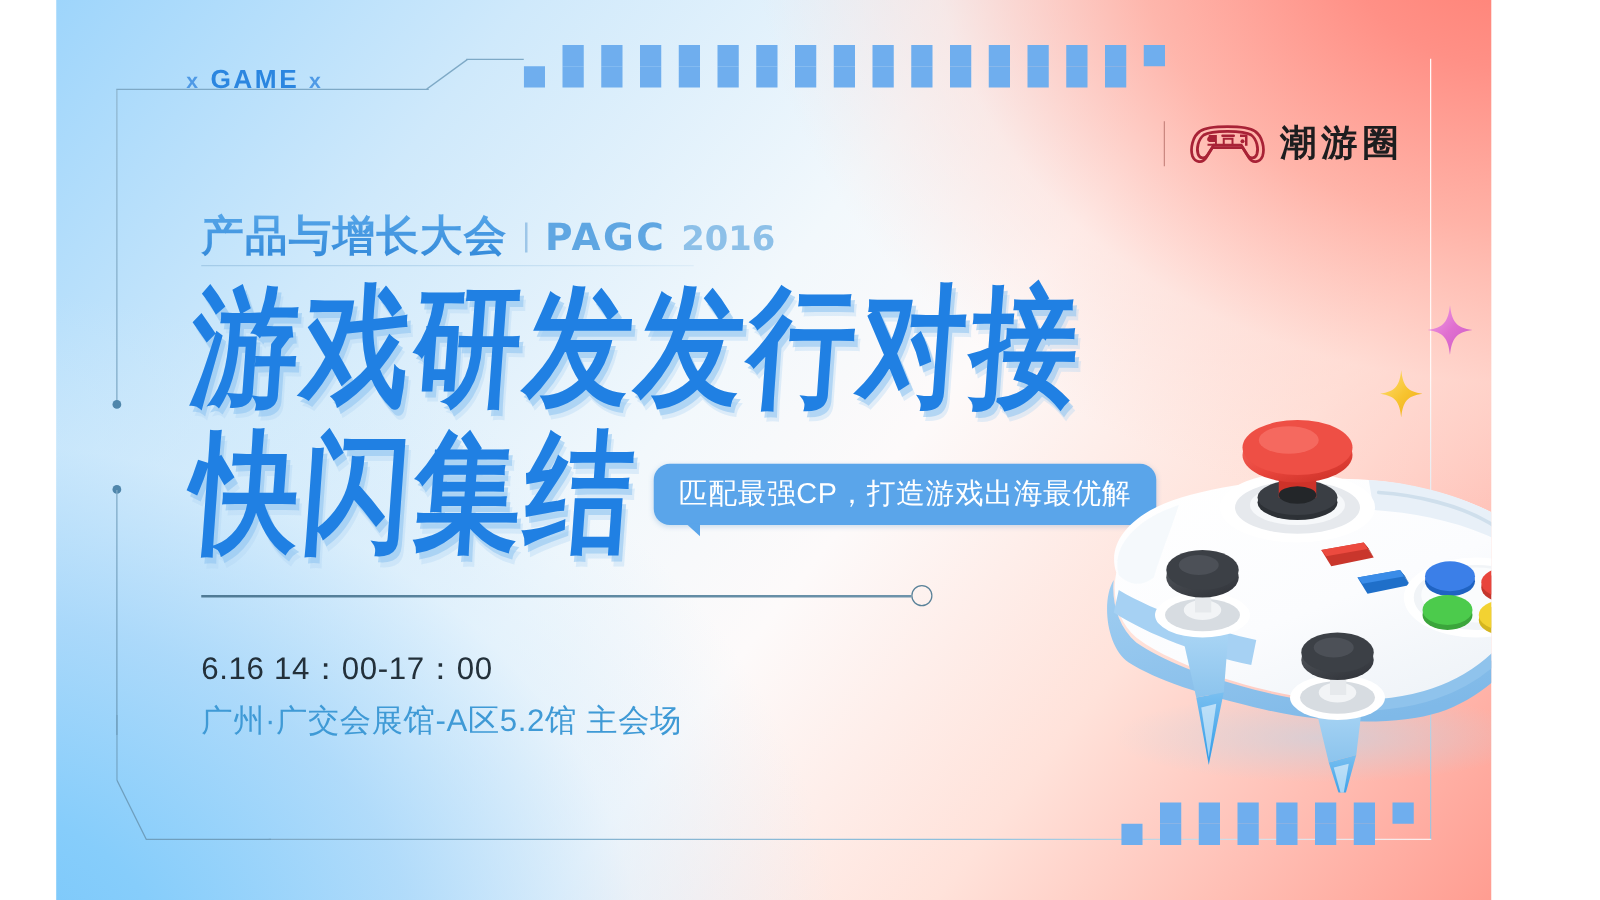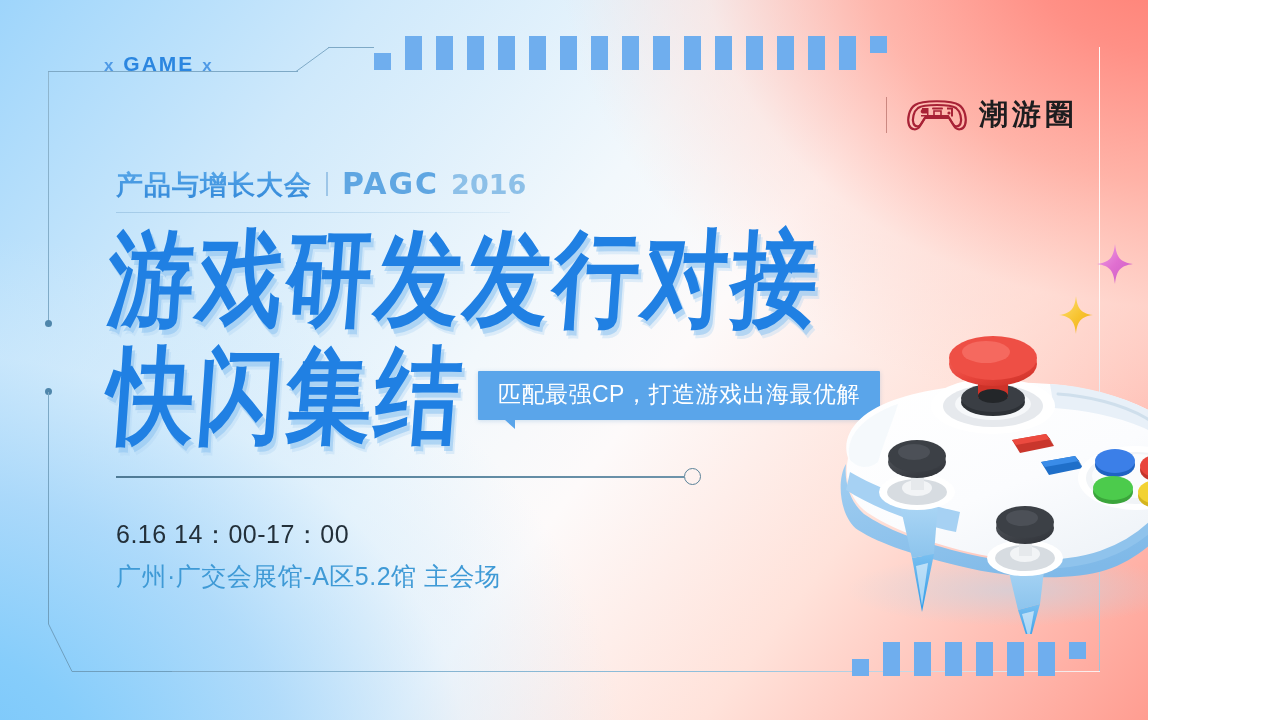--- a/index.html
+++ b/index.html
@@ -10,20 +10,21 @@
     background:#fff;
   }
   .stage {
     position:relative;
     width:1148px; height:720px;
     overflow:hidden;
     background:
       radial-gradient(ellipse 900px 700px at 102% -8%, #ff7c70 0%, #ff9086 16%, rgba(255,170,158,0.85) 34%, rgba(255,214,206,0.45) 52%, rgba(255,255,255,0) 68%),
       radial-gradient(ellipse 1000px 760px at -8% 108%, #74c4fa 0%, #86cdfb 18%, rgba(160,212,250,0.8) 38%, rgba(208,234,252,0.42) 56%, rgba(255,255,255,0) 72%),
       linear-gradient(128deg, #9ed5fb 0%, #cfe9fb 22%, #f2f8fc 44%, #fdfafa 56%, #ffe2da 74%, #ff9d91 100%);
+    margin-left: 45px;
   }
 
   
   .frame-left {
     position:absolute; left:48px; top:72px; width:1px; height:252px;
     background:linear-gradient(#8fb6cf,#7ea9c6);
   }
   .frame-left-2 {
     position:absolute; left:48px; top:392px; width:1px; height:196px;
     background:linear-gradient(#7ea9c6,#6f9fbe);
@@ -92,21 +93,21 @@
   .logo-b-text {
     font-size:29px; font-weight:700; color:#1d1d1f; letter-spacing:4px;text-align:right;
   }
 
   
   .subtitle-wrap {
     position:absolute; left:116px; top:166px;
     display:flex; align-items:baseline; gap:12px;
   }
   .subtitle-cn {
-    font-size:27px; font-weight:700; letter-spacing:1px;
+    font-size:34px; font-weight:700; letter-spacing:1px;
     background:linear-gradient(180deg,#5aa9ea,#2f86d8);
     -webkit-background-clip:text; background-clip:text; color:transparent;text-decoration:underline;
   }
   .subtitle-bar {
     display:inline-block; width:2px; height:24px;
     background:#9dc6e8; margin:0 2px; position:relative; top:2px;
   }
   .subtitle-en {
     font-size:30px; font-weight:700; letter-spacing:2px;
     color:#5fa6e2;
@@ -143,21 +144,21 @@
   }
   .headline .ln2 { margin-top:34px; }
 
   
   .tagline {
     position:absolute; left:478px; top:371px;
     background:#5aa5ea;
     color:#fff;
     font-size:23px; font-weight:400;
     padding:8px 20px 10px;
-    border-radius:1px;
+    border-radius:13px;
     letter-spacing:.5px;
     white-space:nowrap;
     box-shadow:0 1px 4px rgba(70,140,200,.25);
   }
   .tagline::after {
     content:""; position:absolute; left:26px; bottom:-9px;
     width:0; height:0;
     border-left:11px solid transparent;
     border-right:0 solid transparent;
     border-top:10px solid #5aa5ea;

